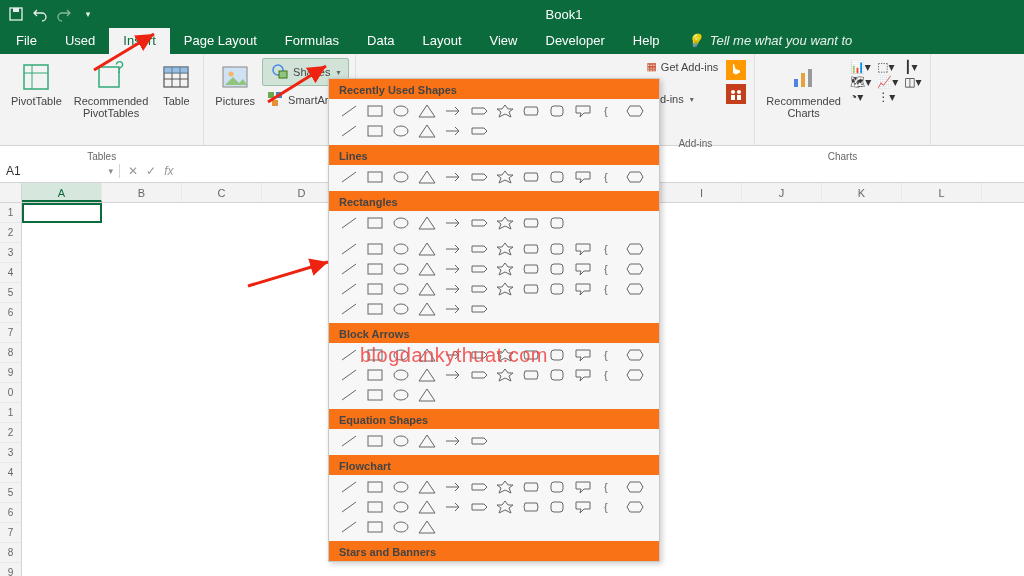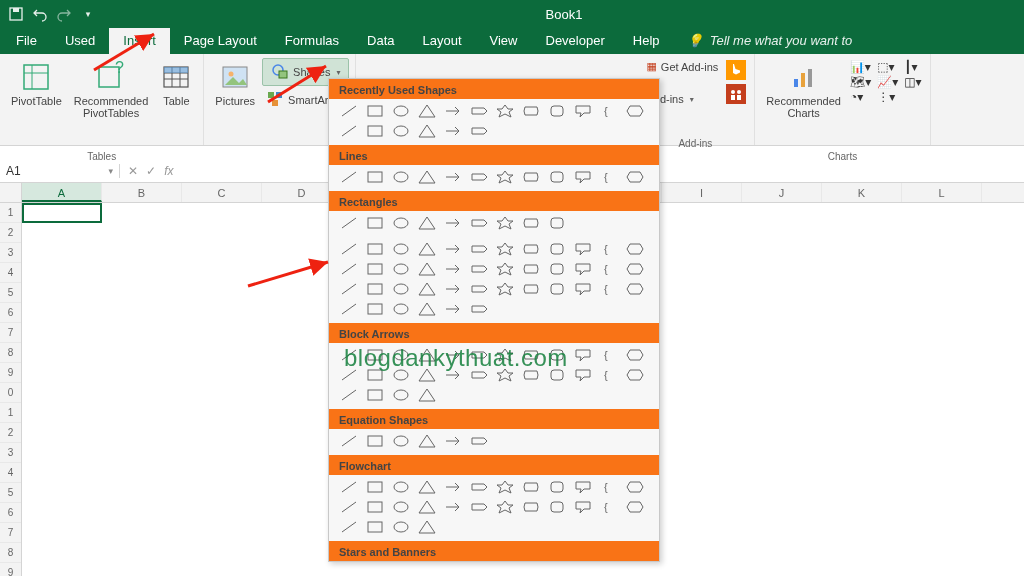--- a/index.html
+++ b/index.html
@@ -47,21 +47,21 @@
   
   .shapes-dd { position: absolute; left: 328px; top: 78px; width: 332px; background: #f7f7f7; border: 1px solid #c8c8c8; box-shadow: 2px 2px 6px rgba(0,0,0,.2); z-index: 50; font-size: 11px; }
   .cat { padding: 5px 10px 3px 10px; font-weight: bold; color: #444; background: #f97316; }
   .shape-row { display: flex; flex-wrap: wrap; padding: 3px 8px 5px 8px; gap: 2px; }
   .shp { width: 24px; height: 18px; display: flex; align-items: center; justify-content: center; color: #555; cursor: pointer; }
   .shp svg { width: 18px; height: 14px; }
 
   .arrow-annot { position:absolute; z-index:60; }
   .arrow-annot svg { overflow:visible; }
 
-  .watermark { position:absolute; left:344px; top:344px; z-index:70; color:#15803d; font-size:24px; font-weight:500; letter-spacing:.5px; opacity:.85; pointer-events:none; }
+  .watermark { position:absolute; left:360px; top:344px; z-index:70; color:#ef4444; font-size:20px; font-weight:500; letter-spacing:.5px; opacity:.85; pointer-events:none; }
 </style>
 </head>
 <body>
 
 <div class="title-bar">
   <div class="qat">
     <span class="icon">
         <svg viewBox="0 0 16 16">
           <rect x="2" y="2" width="12" height="12" fill="none" stroke="#fff" stroke-width="1.3"></rect>
           <rect x="5" y="2" width="6" height="4" fill="#fff"></rect>

